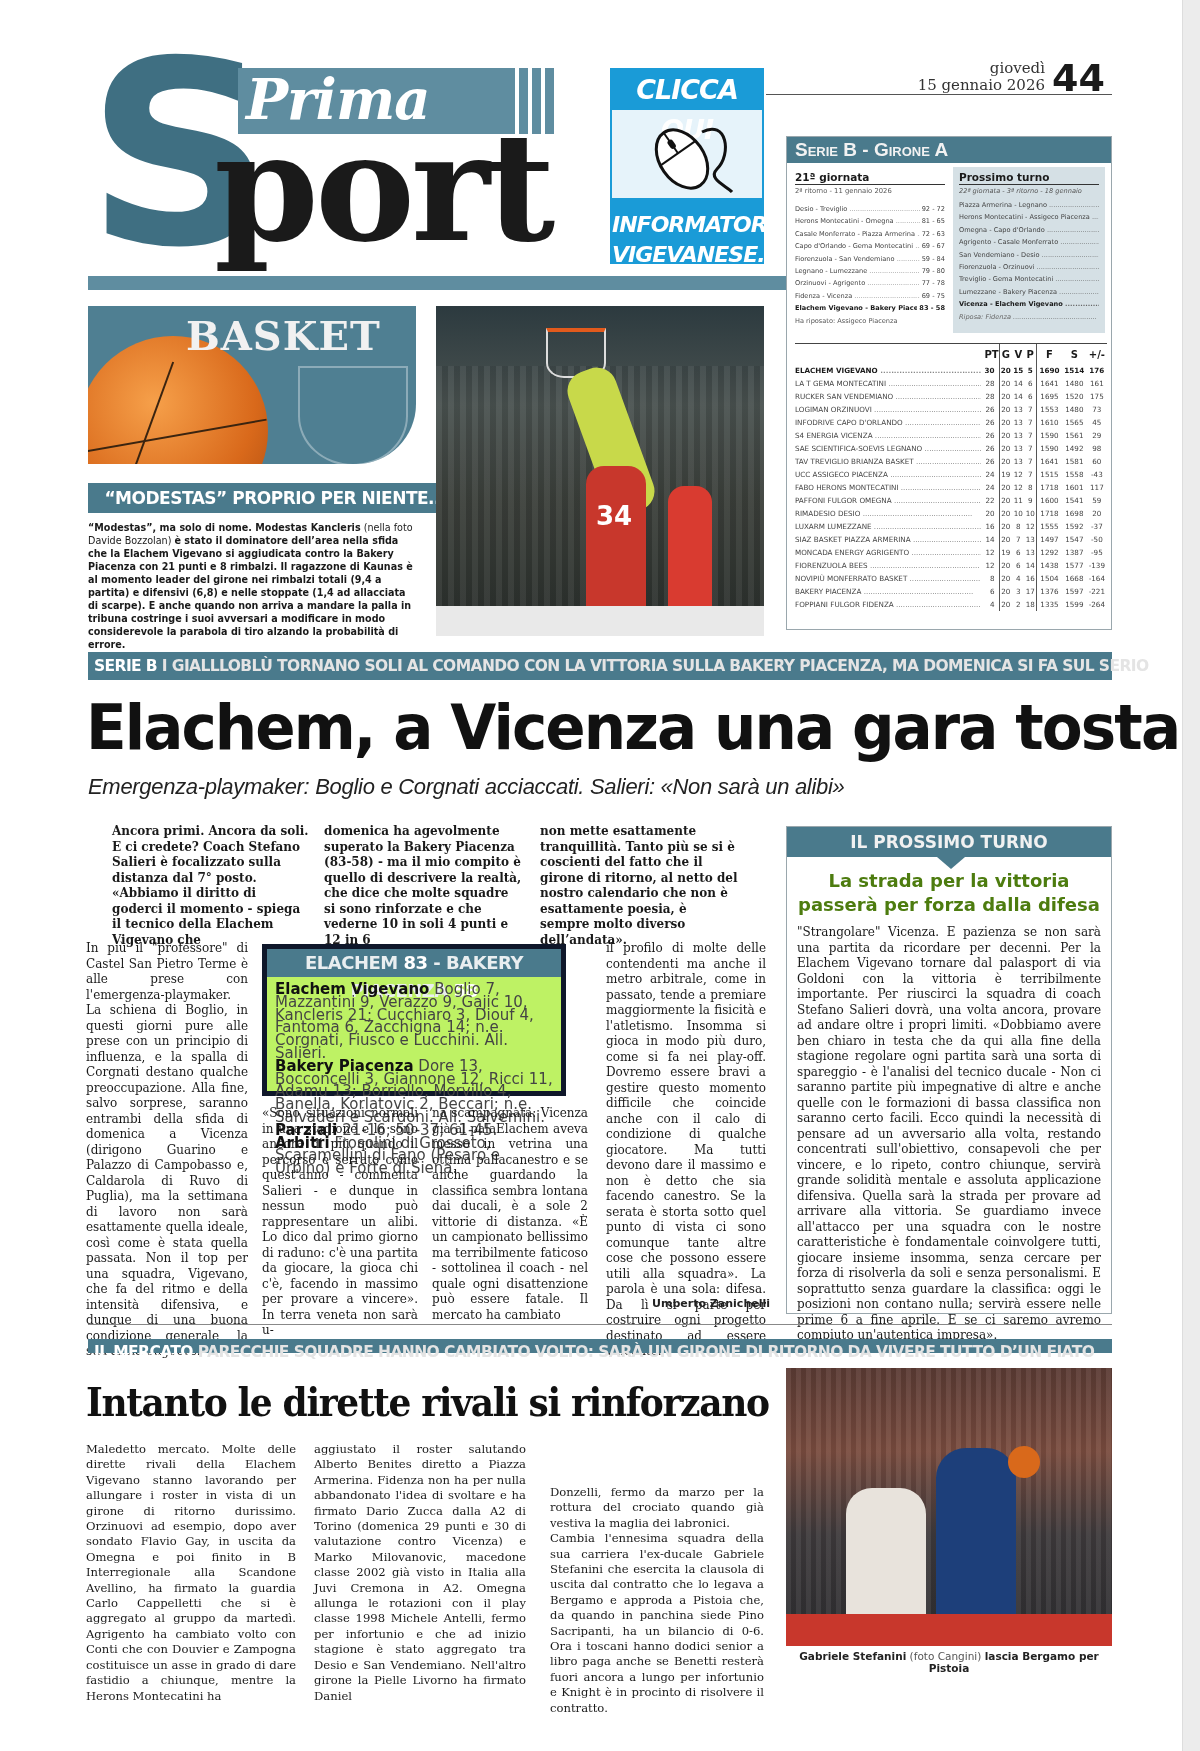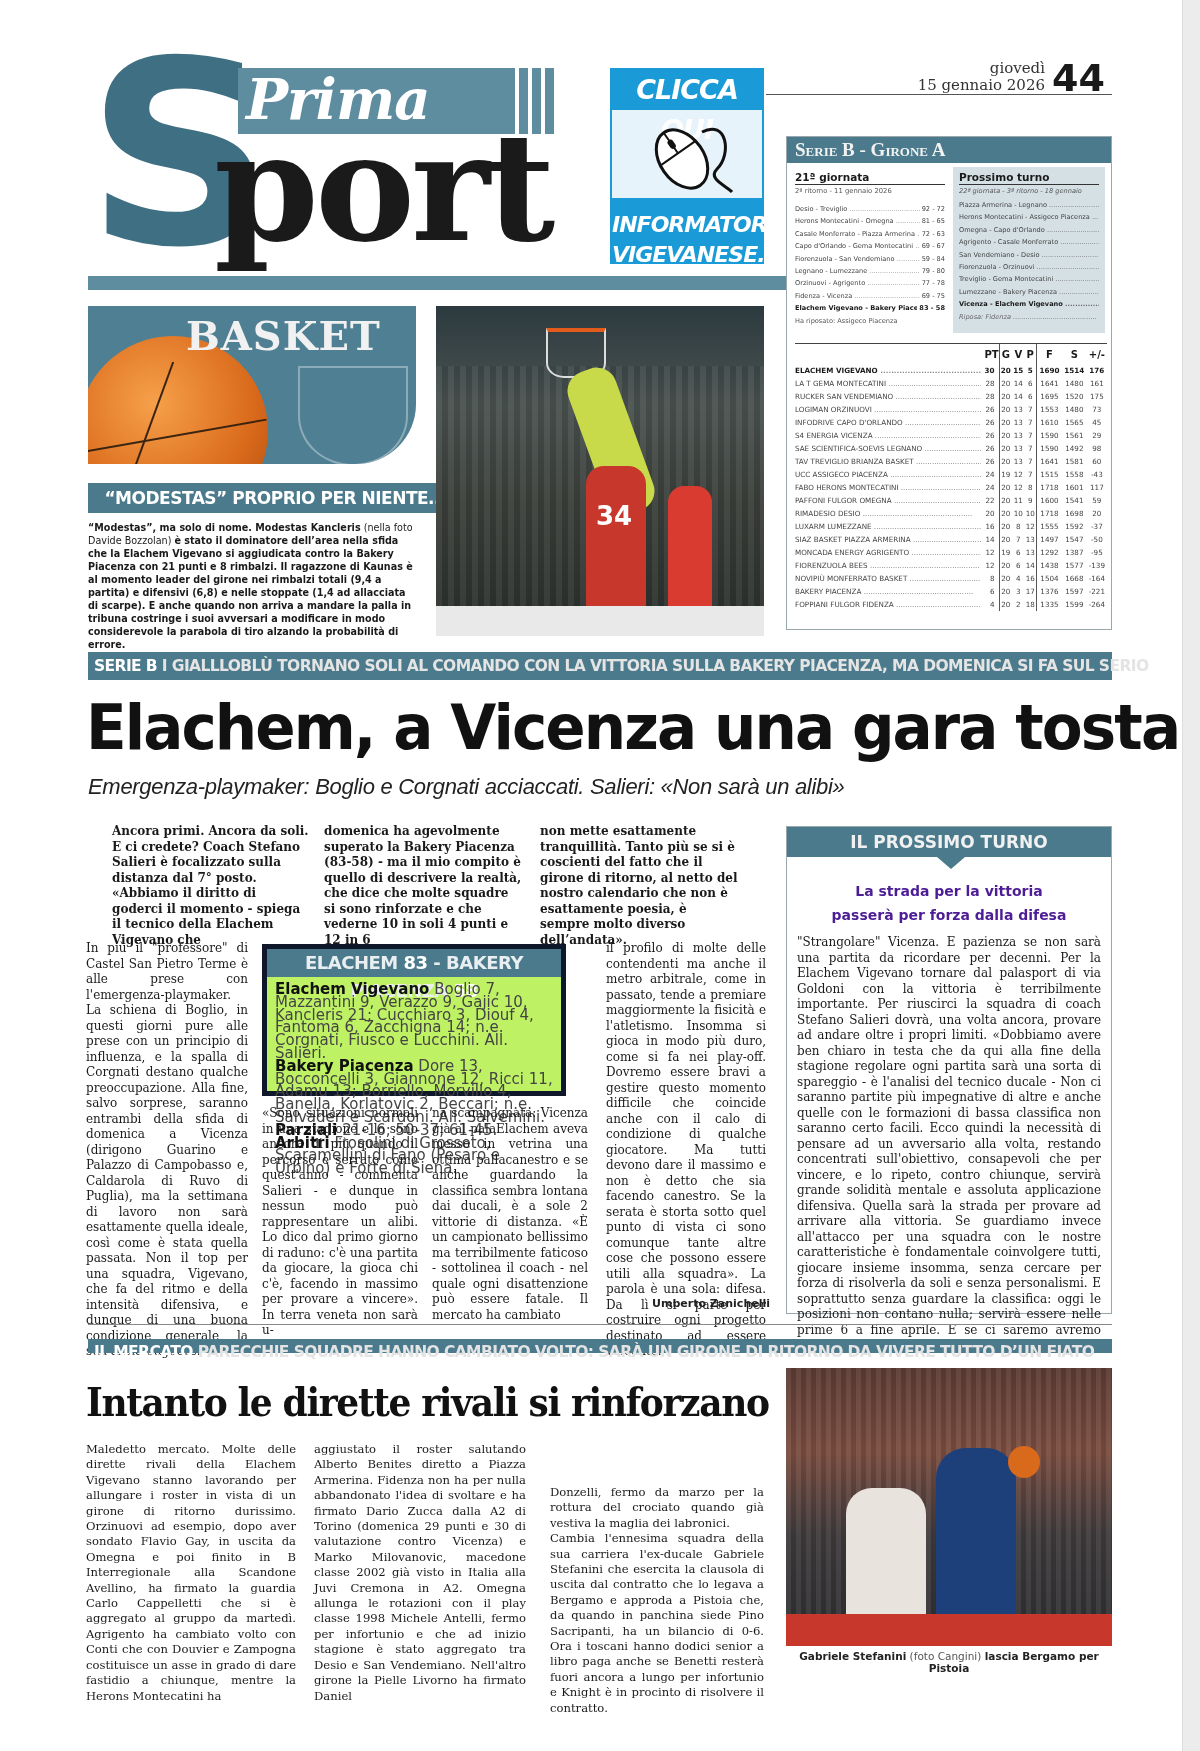--- a/index.html
+++ b/index.html
@@ -42,21 +42,21 @@
   .crowd { position: absolute; left: 0; top: 60px; width: 100%; height: 270px; background: repeating-linear-gradient(90deg, rgba(255,255,255,0.05) 0 6px, rgba(0,0,0,0.08) 6px 12px); }
   .hoop { position: absolute; left: 110px; top: 22px; width: 60px; height: 50px; border: 2px solid #ddd; border-top: 4px solid #e25a1c; border-radius: 0 0 30% 30%; }
   .player1 { position: absolute; left: 150px; top: 60px; width: 50px; height: 150px; background: #c8d94a; border-radius: 20px; transform: rotate(-20deg); }
   .player2 { position: absolute; left: 150px; top: 160px; width: 60px; height: 170px; background: #c8372c; border-radius: 18px 18px 4px 4px; }
   .jersey-num { position: absolute; left: 160px; top: 195px; color: #fff; font-family: "DejaVu Sans", sans-serif; font-weight: bold; font-size: 26px; }
   .player3 { position: absolute; left: 232px; top: 180px; width: 44px; height: 150px; background: #d93b30; border-radius: 16px 16px 4px 4px; }
   .adboard { position: absolute; left: 0; top: 300px; width: 100%; height: 30px; background: #e9e9e9; }
 
   
   .standings { position: absolute; left: 786px; top: 136px; width: 326px; height: 494px; border: 1px solid #9aa7ad; background: #fff; }
-  .standings-head { height: 26px; background: #4a7a8c; color: #f2f2f2; font-family: Liberation Serif, serif; font-weight: bold; font-size: 19px; line-height: 26px; padding-left: 8px; font-variant: small-caps; }
+  .standings-head { height: 26px; background: #4a7a8c; color: #f2f2f2; font-family: Liberation Sans, sans-serif; font-weight: bold; font-size: 19px; line-height: 26px; padding-left: 8px; font-variant: small-caps; }
   .results-col { position: absolute; left: 8px; top: 34px; width: 150px; font-family: "DejaVu Sans", sans-serif; }
   .rc-title { font-weight: bold; font-size: 10.5px; border-bottom: 1px solid #333; line-height: 13px; }
   .rc-sub { font-size: 6.8px; color: #555; line-height: 12px; margin-bottom: 6px; }
   .res-row { display: flex; font-size: 6.6px; line-height: 12.4px; color: #444; }
   .res-row .m { flex: 1; white-space: nowrap; overflow: hidden; }
   .res-row .m::after { content: " ........................................................"; color: #888; }
   .res-row .s { white-space: nowrap; padding-left: 2px; }
   .res-row.bold { font-weight: bold; color: #1a1a1a; }
   .rc-rest { font-size: 6.6px; color: #555; line-height: 12px; }
   .next-col { position: absolute; left: 166px; top: 30px; width: 152px; height: 166px; background: #d5e0e5; padding: 4px 6px; font-family: "DejaVu Sans", sans-serif; }
@@ -90,21 +90,21 @@
 
   .scorebox { position: absolute; left: 262px; top: 944px; width: 304px; height: 152px; border: 5px solid #0f172a; background: #bef264; }
   .score-head { height: 28px; background: #4a7a8c; color: #e9eef0; font-family: "DejaVu Sans", sans-serif; font-weight: bold; font-size: 18px; line-height: 28px; text-align: center; letter-spacing: -0.5px; }
   .score-head .n { color: #fff; }
   .score-body { padding: 6px 8px; font-family: "DejaVu Sans", sans-serif; font-size: 15px; line-height: 12.8px; color: #444; }
   .score-body b { color: #111; }
 
   .sidebox { position: absolute; left: 786px; top: 826px; width: 326px; height: 488px; border: 1px solid #9aa7ad; background: #fff; }
   .sidebox-head { height: 30px; background: #4a7a8c; color: #f1f1f1; font-family: "DejaVu Sans", sans-serif; font-weight: bold; font-size: 17px; line-height: 30px; text-align: center; position: relative; }
   .sidebox-head::after { content: ""; position: absolute; left: 150px; top: 30px; border-left: 14px solid transparent; border-right: 14px solid transparent; border-top: 12px solid #4a7a8c; }
-  .sidebox-title { margin-top: 22px; text-align: center; font-family: "DejaVu Sans", sans-serif; font-weight: bold; font-size: 14px; line-height: 24px; color: #4c1d95; }
+  .sidebox-title { margin-top: 12px; text-align: center; font-family: "DejaVu Sans", sans-serif; font-weight: bold; font-size: 18px; line-height: 24px; color: #4d7c0f; }
   .sidebox-text { padding: 8px 10px 0 10px; }
 
   .byline { position: absolute; left: 604px; top: 1297px; width: 166px; text-align: right; font-family: "DejaVu Sans", sans-serif; font-weight: bold; font-size: 11px; color: #222; }
 
   .divider-h { position: absolute; left: 88px; top: 1324px; width: 1024px; height: 1px; background: #888; }
   .kicker2 { position: absolute; left: 88px; top: 1339px; width: 1024px; height: 14px; background: #4a7a8c; font-family: "DejaVu Sans", sans-serif; font-weight: bold; font-size: 15.5px; line-height: 27px; padding-left: 6px; color: #fff; white-space: nowrap; letter-spacing: -0.6px; }
   .kicker2 .rest { color: #e4e4e4; }
   .headline2 { position: absolute; left: 86px; top: 1374px; font-family: "DejaVu Serif", serif; font-weight: bold; font-size: 40px; line-height: 56px; color: #111; letter-spacing: -1.5px; white-space: nowrap; transform: scaleX(0.9); transform-origin: left; }
   .body2 { font-family: "DejaVu Serif", serif; font-size: 11.6px; line-height: 15.4px; color: #1a1a1a; text-align: justify; }
 

